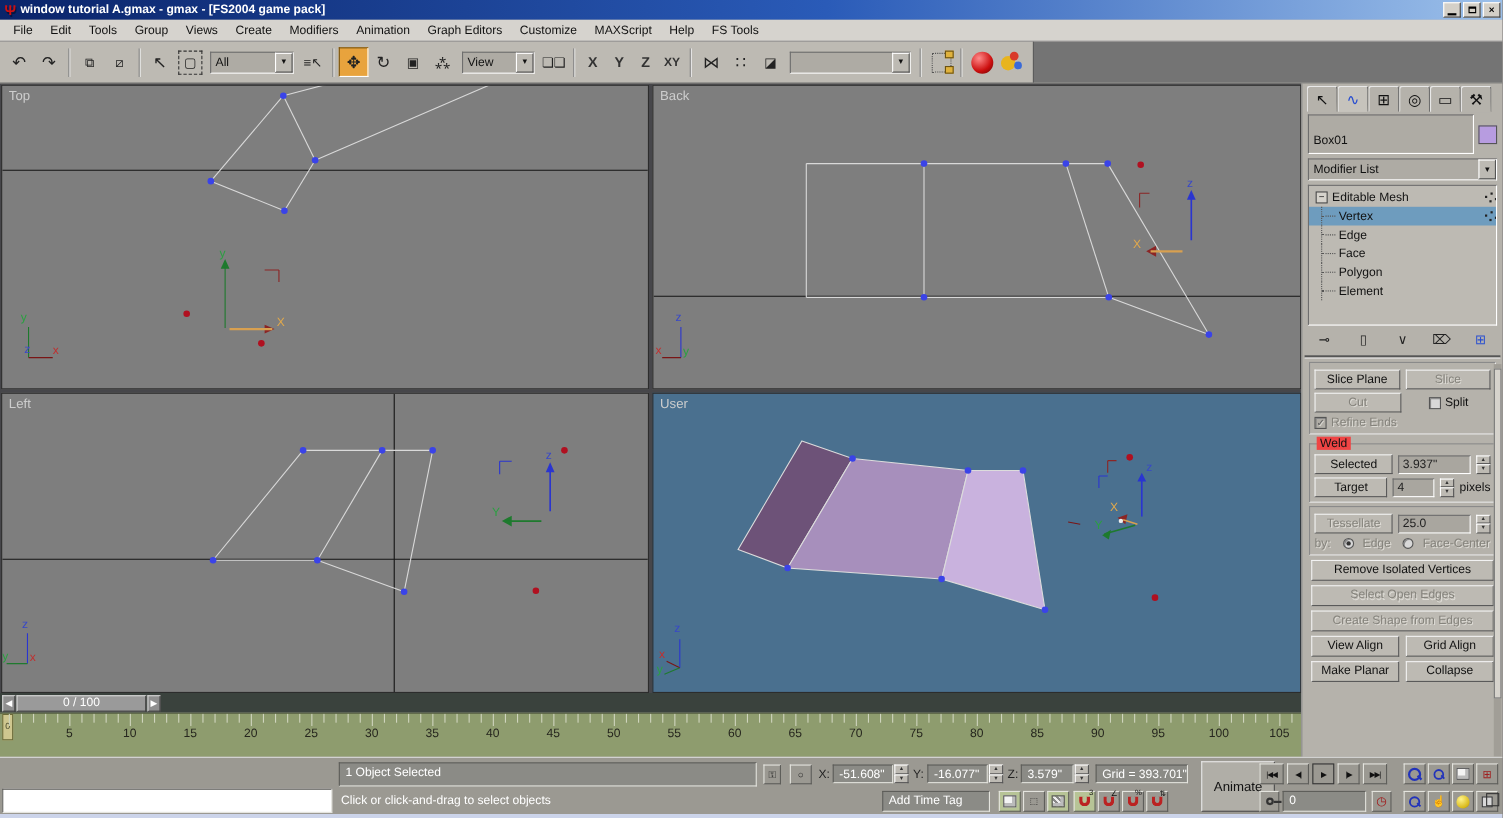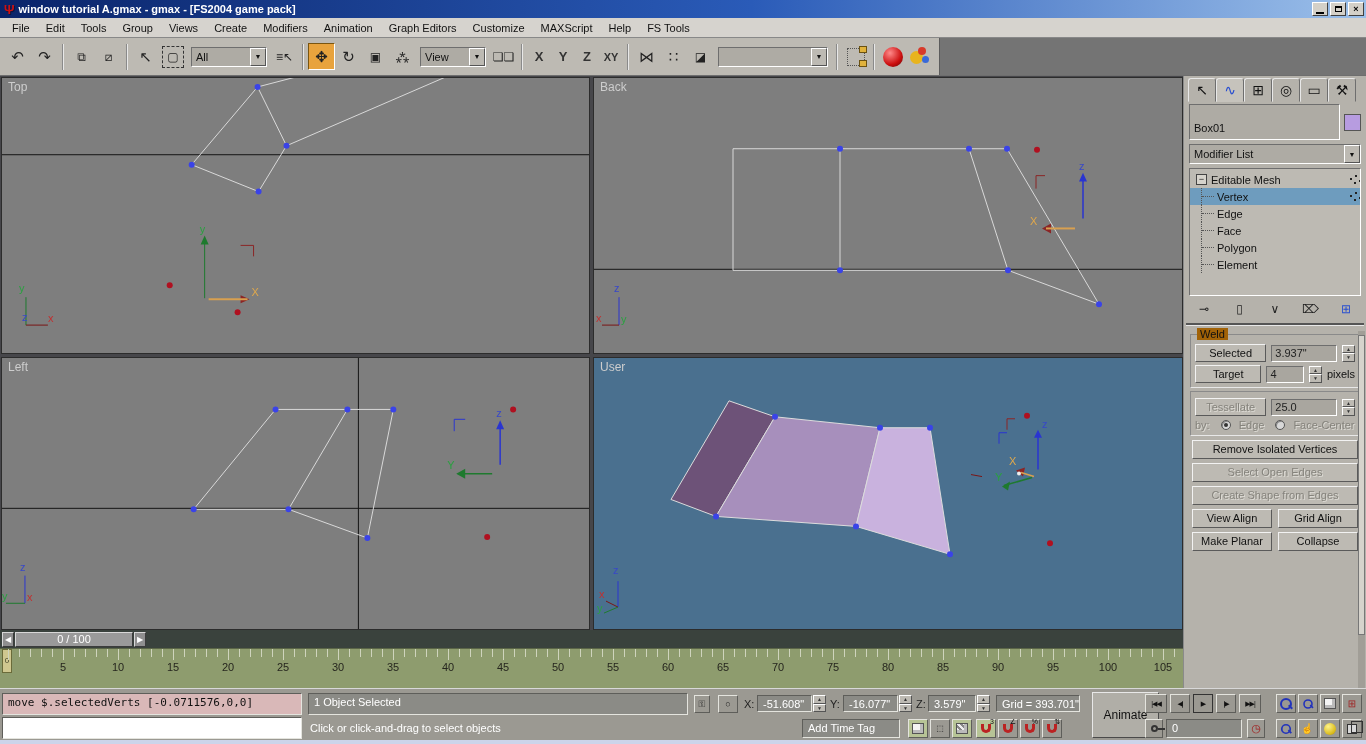--- a/index.html
+++ b/index.html
@@ -56,21 +56,21 @@
   .srow { height:17px; display:flex; align-items:center; padding-left:6px; position:relative; }
   .srow.sel { background:#6e9cbe; }
   .srow .exp { width:11px; height:11px; border:1px solid #444; background:#d6d3cc; font-size:9px; line-height:9px; text-align:center; margin-right:4px; }
   .srow .tree { width:16px; height:17px; margin-left:5px; border-left:1px dotted #555; position:relative; }
   .srow .tree::after { content:""; position:absolute; left:0; top:8px; width:12px; border-top:1px dotted #555; }
   .sdots { position:absolute; right:8px; top:7px; width:2px; height:2px; background:#222; box-shadow:5px -3px 0 #222, 9px 2px 0 #222, 4px 4px 0 #222; }
   .sbtnrow { display:flex; justify-content:space-between; padding:2px 8px; }
   .sbtn { width:24px; height:18px; display:flex; align-items:center; justify-content:center; font-size:12px; color:#222; }
   .pdivider { border-top:2px solid #555; border-bottom:1px solid #e8e8e8; margin:3px 2px; }
   .grp { border:1px solid; border-color:#8a8a8a #e8e8e8 #e8e8e8 #8a8a8a; margin:3px 6px; padding:3px 4px 4px; position:relative; }
-  .grp-title { position:absolute; top:-7px; left:6px; background:#a16207; padding:0 3px; }
+  .grp-title { position:absolute; top:-7px; left:6px; background:#ef4444; padding:0 3px; }
   .btn { background:#bdbab3; border:1px solid; border-color:#f2f2f2 #5a5a5a #5a5a5a #f2f2f2; color:#111; text-align:center; padding:2px 0; }
   .btn.dis { color:#85837c; text-shadow:1px 1px 0 #dedcd6; }
   .r2 { display:flex; gap:5px; margin:3px 0; align-items:center; }
   .r2 .btn { flex:1; height:18px; }
   .numf { height:17px; background:#a9a69f; border:1px solid; border-color:#6e6e6e #fff #fff #6e6e6e; padding:1px 3px; flex:1; color:#222; }
   .spn { display:flex; flex-direction:column; width:13px; height:17px; }
   .spn b { flex:1; background:#bdbab3; border:1px solid; border-color:#fff #555 #555 #fff; font-size:5px; line-height:6px; text-align:center; color:#333; font-weight:normal; }
   .cb { width:11px; height:11px; background:#d8d8d8; border:1px solid #555; box-shadow:inset 1px 1px 0 #888; display:inline-flex; align-items:center; justify-content:center; font-size:9px; color:#333; margin-right:4px; }
   .cb.dis { background:#b0ada6; color:#5c5c5c; }
   .rd { width:10px; height:10px; border-radius:50%; background:#d8d8d8; border:1px solid #555; box-shadow:inset 1px 1px 0 #888; margin:0 3px 0 6px; position:relative; }
@@ -538,20 +538,39 @@
     <div class="sbtnrow">
       <span class="sbtn">⊸</span>
       <span class="sbtn">▯</span>
       <span class="sbtn">∨</span>
       <span class="sbtn">⌦</span>
       <span class="sbtn" style="color:#2a4fd0;">⊞</span>
     </div>
 
     <div class="pdivider"></div>
 
+    <div class="grp">
+      <div class="r2">
+        <span class="btn">Slice Plane</span>
+        <span class="btn dis">Slice</span>
+      </div>
+      <div class="r2">
+        <span class="btn dis">Cut</span>
+        <span style="flex:1;display:flex;align-items:center;justify-content:center;">
+          <span class="cb"></span>
+          <span>Split</span>
+        </span>
+      </div>
+      <div class="r2" style="margin-bottom:0;">
+        <span style="display:flex;align-items:center;" class="dis-t">
+          <span class="cb dis">✓</span>
+          <span>Refine Ends</span>
+        </span>
+      </div>
+    </div>
 
     <div class="grp" style="margin-top:8px;">
       <span class="grp-title">Weld</span>
       <div class="r2" style="margin-top:6px;">
         <span class="btn" style="flex:1.2;">Selected</span>
         <span class="numf">3.937"</span>
         <span class="spn">
             <b>▲</b>
             <b>▼</b>
           </span>
@@ -598,21 +617,20 @@
       <span class="btn">Collapse</span>
     </div>
 
     <div class="pscroll">
         <div class="thumb"></div>
       </div>
   </div>
 </div>
 
 <div class="statusbar">
-  <span class="sunk mxs" style="left:2px;top:4px;width:300px;height:22px;">move $.selectedVerts  [-0.0711576,0,0]</span>
   <span class="sunk mxs mxs2" style="left:2px;top:28px;width:300px;height:22px;"></span>
 
   <span class="sunk" style="left:308px;top:4px;width:380px;height:22px;">1 Object Selected</span>
   <span class="sbtn2" style="left:694px;top:6px;width:16px;height:18px;font-size:9px;">⚿</span>
   <span class="sbtn2" style="left:718px;top:6px;width:20px;height:18px;font-size:9px;">○</span>
 
   <span class="slabel" style="left:744px;top:9px;">X:</span>
   <span class="sunk" style="left:757px;top:6px;width:55px;height:17px;">-51.608"</span>
   <span class="spn" style="position:absolute;left:813px;top:6px;">
       <b>▲</b>

